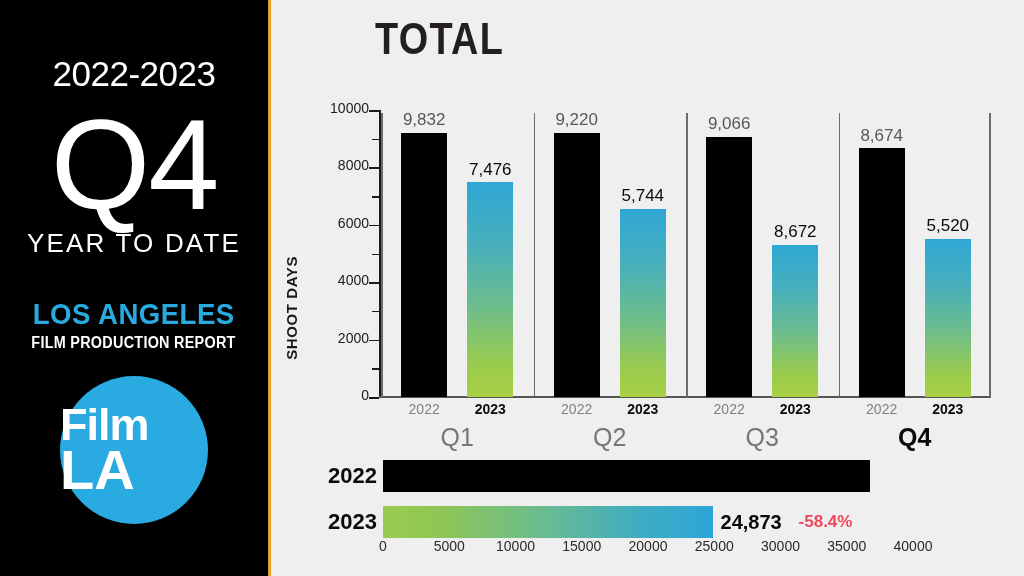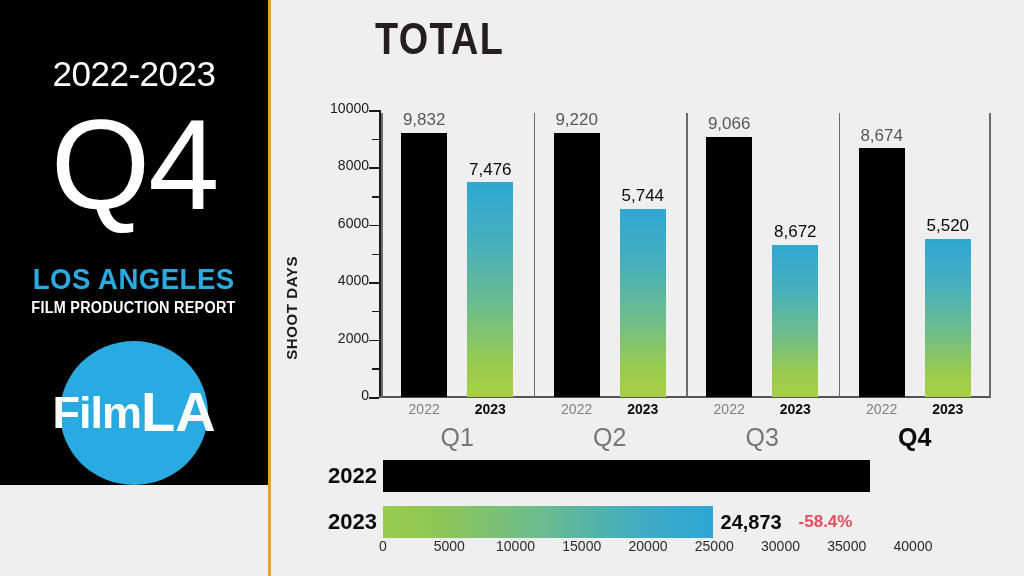--- a/index.html
+++ b/index.html
@@ -5,21 +5,21 @@
   * { margin:0; padding:0; box-sizing:border-box; }
   html,body { width:1024px; height:576px; overflow:hidden; }
   body {
     background:#EFEFEF;
     font-family:"Liberation Sans", sans-serif;
     position:relative;
   }
 
   
   #sidebar {
-    position:absolute; left:0; top:0; width:268px; height:485px;
+    position:absolute; left:0; top:0; width:268px; height:576px;
     background:#000;
     display:flex; flex-direction:column; align-items:center;
   }
   #sidebar-accent {
     position:absolute; left:268px; top:0; width:3px; height:576px;
     background:#E8A22B;
   }
   #report-years {
     color:#FFFFFF; font-size:35px; font-weight:500; letter-spacing:-0.5px;
     margin-top:54px;
@@ -37,22 +37,22 @@
     letter-spacing:0.5px; margin-top:38px;
     transform:scaleX(0.92); transform-origin:center;
   }
   #brand-sub {
     color:#FFFFFF; font-size:16px; font-weight:bold; letter-spacing:0.3px;
     margin-top:3px; transform:scaleX(0.90); transform-origin:center;
   }
   #logo-circle {
     width:148px; height:148px; border-radius:50%;
     background:#29ABE2; margin-top:24px;
-    display:flex; flex-direction:row;
-    align-items:center; justify-content:center;
+    display:flex; flex-direction:column;
+    justify-content:center;
   }
   #logo-film {
     color:#FFFFFF; font-size:45px; font-weight:bold;
     line-height:0.92; letter-spacing:-1px;
   }
   #logo-la {
     color:#FFFFFF; font-size:56px; font-weight:bold;
     line-height:0.92; letter-spacing:0px; margin-top:-2px;
   }
 
@@ -173,20 +173,21 @@
     position:absolute; top:0; font-size:14px; color:#2A2A2A;
     transform:translateX(-50%); white-space:nowrap;
   }
 </style>
 </head>
 <body>
 
 <div id="sidebar">
   <div id="report-years">2022-2023</div>
   <div id="quarter-big">Q4</div>
+  <div id="quarter-sub">YEAR TO DATE</div>
   <div id="brand-city">LOS ANGELES</div>
   <div id="brand-sub">FILM PRODUCTION REPORT</div>
   <div id="logo-circle">
     <div id="logo-film">Film</div>
     <div id="logo-la">LA</div>
   </div>
 </div>
 <div id="sidebar-accent"></div>
 
 <div id="main">

